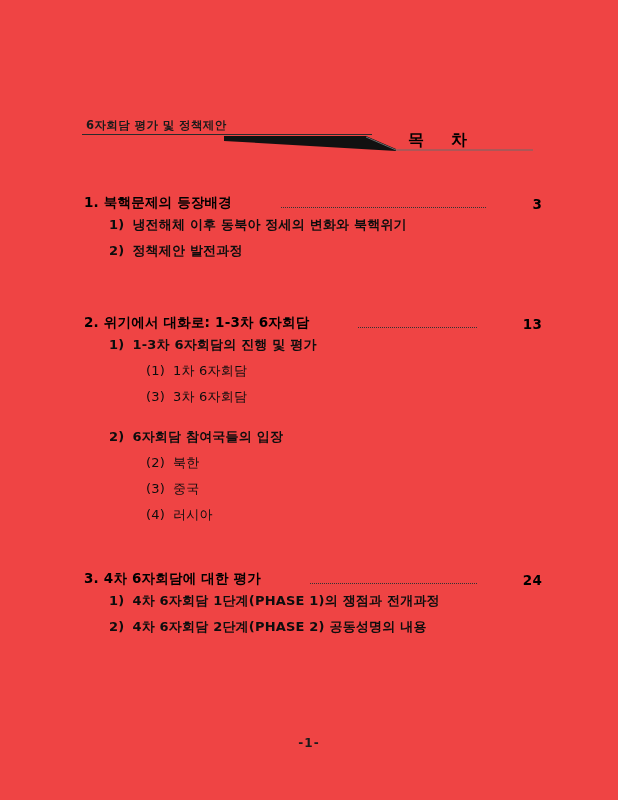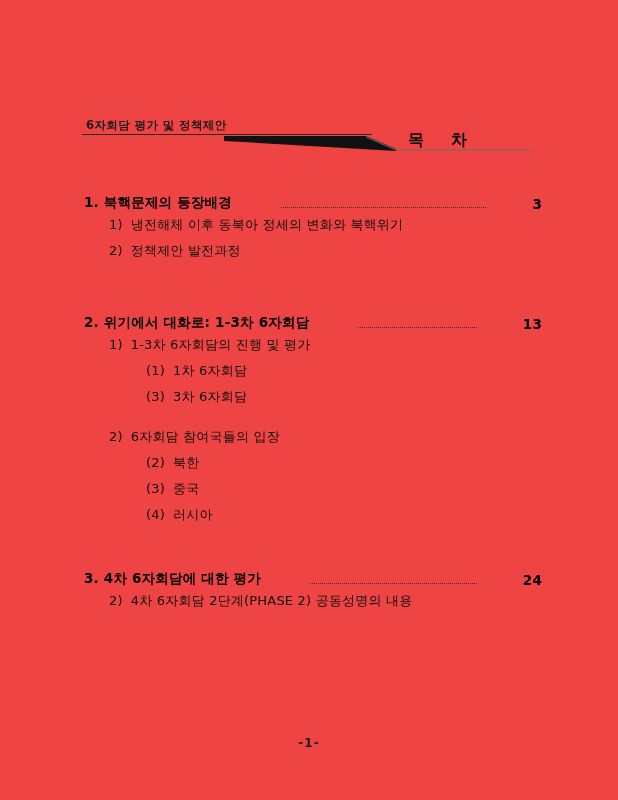--- a/index.html
+++ b/index.html
@@ -105,21 +105,21 @@
   }
   .entry.level0 .pagenum {
     flex: 0 0 auto;
     padding-left: 3px;
     font-weight: 700;
   }
 
   .entry.level1 {
     padding-left: 109px;
     font-size: 13px;
-    font-weight: 400;
+    font-weight: 700;
     height: 26px;
     line-height: 26px;
     letter-spacing: 0.2px;
     color: #0d0d0d;
   }
   .entry.level2 {
     padding-left: 146px;
     font-size: 13px;
     font-weight: 400;
     height: 26px;
@@ -218,20 +218,23 @@
     </div>
 
     <div class="spacer-md"></div>
 
     <div class="entry level0">
       <span class="etext">3. 4차 6자회담에 대한 평가</span>
       <span class="leader"></span>
       <span class="pagenum">24</span>
     </div>
     <div class="entry level1">
+      <span class="marker">1)</span><span>4차 6자회담 1단계(PHASE 1)의 쟁점과 전개과정</span>
+    </div>
+    <div class="entry level1">
       <span class="marker">2)</span><span>4차 6자회담 2단계(PHASE 2) 공동성명의 내용</span>
     </div>
 
   </div>
 
   <div class="footer">
     <span>-1-</span>
   </div>
 
 </div>

